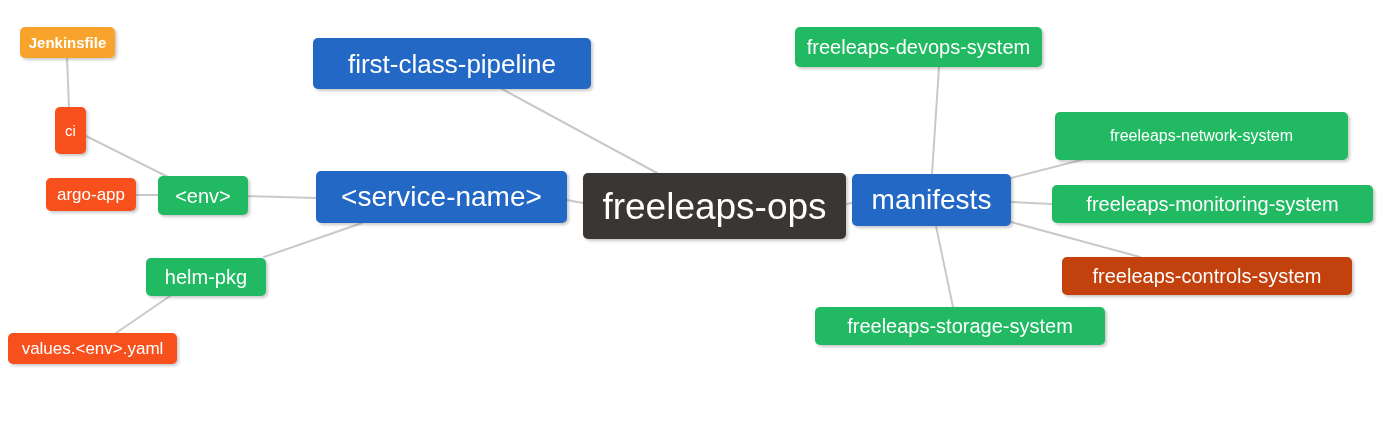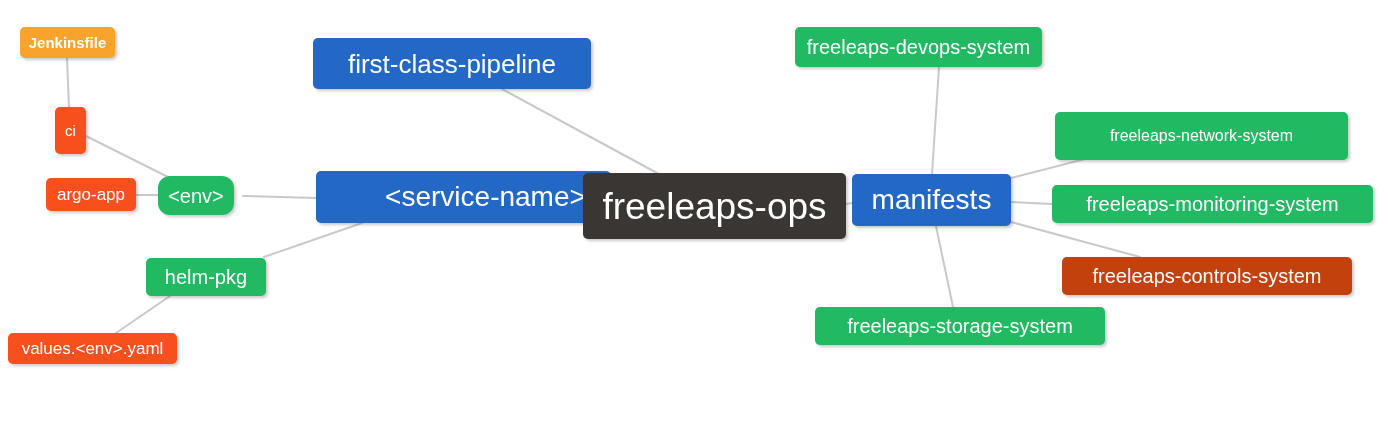--- a/index.html
+++ b/index.html
@@ -62,25 +62,25 @@
       <line x1="932" y1="174" x2="939" y2="67" stroke="#c9c9c9" stroke-width="2" class="edge"></line>
       <line x1="1011" y1="178" x2="1120" y2="150" stroke="#c9c9c9" stroke-width="2" class="edge"></line>
       <line x1="1011" y1="202" x2="1052" y2="204" stroke="#c9c9c9" stroke-width="2" class="edge"></line>
       <line x1="1011" y1="222" x2="1140" y2="257" stroke="#c9c9c9" stroke-width="2" class="edge"></line>
       <line x1="936" y1="226" x2="953" y2="307" stroke="#c9c9c9" stroke-width="2" class="edge"></line>
     </svg>
   <div id="node-layer">
       <div class="node" style="left: 20px; top: 27px; width: 95px; height: 31px; font-size: 15px; background: rgb(248, 164, 44); color: rgb(255, 255, 255); font-weight: bold;">Jenkinsfile</div>
       <div class="node" style="left: 55px; top: 107px; width: 31px; height: 47px; font-size: 15px; background: rgb(248, 80, 29); color: rgb(255, 255, 255);">ci</div>
       <div class="node" style="left: 46px; top: 178px; width: 90px; height: 33px; font-size: 17px; background: rgb(248, 80, 29); color: rgb(255, 255, 255);">argo-app</div>
-      <div class="node" style="left: 158px; top: 176px; width: 76px; height: 39px; font-size: 20px; background: rgb(33, 185, 98); color: rgb(255, 255, 255); border-radius: 12px;">&lt;env&gt;</div>
+      <div class="node" style="left: 158px; top: 176px; width: 90px; height: 39px; font-size: 20px; background: rgb(33, 185, 98); color: rgb(255, 255, 255);">&lt;env&gt;</div>
       <div class="node" style="left: 146px; top: 258px; width: 120px; height: 38px; font-size: 20px; background: rgb(33, 185, 98); color: rgb(255, 255, 255);">helm-pkg</div>
       <div class="node" style="left: 8px; top: 333px; width: 169px; height: 31px; font-size: 17px; background: rgb(248, 80, 29); color: rgb(255, 255, 255);">values.&lt;env&gt;.yaml</div>
       <div class="node" style="left: 313px; top: 38px; width: 278px; height: 51px; font-size: 26px; background: rgb(35, 104, 196); color: rgb(255, 255, 255);">first-class-pipeline</div>
-      <div class="node" style="left: 316px; top: 171px; width: 251px; height: 52px; font-size: 28px; background: rgb(35, 104, 196); color: rgb(255, 255, 255); padding-left: 44px;">&lt;service-name&gt;</div>
+      <div class="node" style="left: 316px; top: 171px; width: 251px; height: 52px; font-size: 28px; background: rgb(35, 104, 196); color: rgb(255, 255, 255);">&lt;service-name&gt;</div>
       <div class="node" style="left: 583px; top: 173px; width: 263px; height: 66px; font-size: 37px; background: rgb(58, 54, 51); color: rgb(255, 255, 255);">freeleaps-ops</div>
       <div class="node" style="left: 852px; top: 174px; width: 159px; height: 52px; font-size: 28px; background: rgb(35, 104, 196); color: rgb(255, 255, 255);">manifests</div>
       <div class="node" style="left: 795px; top: 27px; width: 247px; height: 40px; font-size: 20px; background: rgb(33, 185, 98); color: rgb(255, 255, 255);">freeleaps-devops-system</div>
       <div class="node" style="left: 1055px; top: 112px; width: 293px; height: 48px; font-size: 16px; background: rgb(33, 185, 98); color: rgb(255, 255, 255);">freeleaps-network-system</div>
       <div class="node" style="left: 1052px; top: 185px; width: 321px; height: 38px; font-size: 20px; background: rgb(33, 185, 98); color: rgb(255, 255, 255);">freeleaps-monitoring-system</div>
       <div class="node" style="left: 1062px; top: 257px; width: 290px; height: 38px; font-size: 20px; background: #c2410c; color: rgb(255, 255, 255);">freeleaps-controls-system</div>
       <div class="node" style="left: 815px; top: 307px; width: 290px; height: 38px; font-size: 20px; background: rgb(33, 185, 98); color: rgb(255, 255, 255);">freeleaps-storage-system</div>
     </div>
 </div>
 

